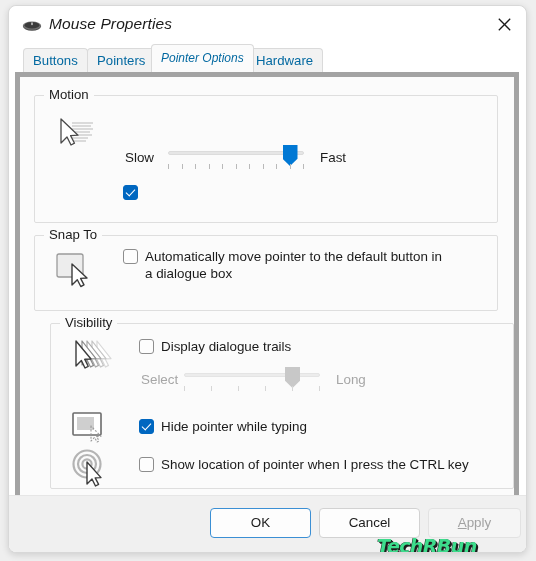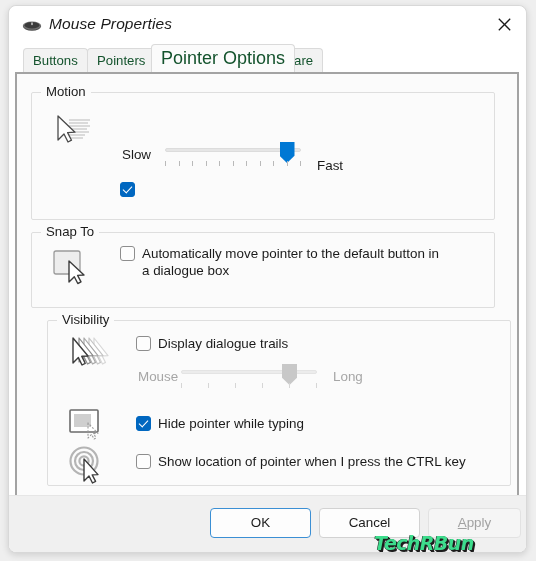--- a/index.html
+++ b/index.html
@@ -73,46 +73,47 @@
     height: 26px;
     margin-left: 5px;
   }
   .tab {
     position: absolute;
     bottom: 0;
     height: 24px;
     line-height: 24px;
     padding: 0 9px;
     font-size: 13.2px;
-    color: #14532d;
+    color: #0369a1;
     background: #f2f2f2;
     border: 1px solid #dadada;
     border-bottom: none;
     border-top-left-radius: 4px;
     border-top-right-radius: 4px;
     box-sizing: border-box;
     white-space: nowrap;
     cursor: default;
   }
   .tab.active {
     height: 28px;
     line-height: 27px;
-    font-size: 18px;
+    font-size: 12px;
     background: #fbfbfb;
     border-color: #dadada;
     z-index: 3;
+    font-style: italic;
   }
 
   
   .tabpage {
     position: relative;
     margin: 0 7px 0 6px;
     height: 428px;
     background: #fbfbfb;
-    border: 2px solid #a3a3a3;
+    border: 5px solid #a3a3a3;
     box-sizing: border-box;
   }
 
   
   .group {
     position: absolute;
     border: 1px solid #dedede;
     border-radius: 2px;
     background: transparent;
   }
@@ -345,21 +346,21 @@
             <i style="left: 54px;"></i>
             <i style="left: 67.5px;"></i>
             <i style="left: 81px;"></i>
             <i style="left: 94.5px;"></i>
             <i style="left: 108px;"></i>
             <i style="left: 121.5px;"></i>
             <i style="left: 135px;"></i>
           </div>
       </div>
 
-      <div class="lbl" style="left:285px; top:65px;">Fast</div>
+      <div class="lbl" style="left:285px; top:54px;">Fast</div>
 
       <div class="cb-row" style="left:88px; top:88px;">
         <span class="cb checked"></span>
       </div>
     </div>
 
     <div class="group" id="grp-snapto">
       <div class="group-title">Snap To</div>
 
       <span class="sicon" style="left:18px; top:14px;">
@@ -388,21 +389,21 @@
             <path d="M7 5 L7 30 L12.4 24.6 L16 32 L19.2 30.3 L15.7 23.3 L22 23 Z" stroke="#3c3c3c" stroke-width="1.4"></path>
           </g>
         </svg>
       </span>
 
       <div class="cb-row" style="left:88px; top:14px;">
         <span class="cb"></span>
         <span class="cb-text">Display dialogue trails</span>
       </div>
 
-      <div class="lbl dim" style="left:90px; top:48px;">Mouse</div>
+      <div class="lbl dim" style="left:90px; top:48px;">Select</div>
 
       <div class="slider disabled" id="slider-trails" style="left:133px; top:43px; width:136px;">
         <div class="track"></div>
         <div class="thumb" id="thumb-trails" style="left: 101px;"></div>
         <div class="ticks dim" id="ticks-trails">
             <i style="left: 0px;"></i>
             <i style="left: 27px;"></i>
             <i style="left: 54px;"></i>
             <i style="left: 81px;"></i>
             <i style="left: 108px;"></i>

